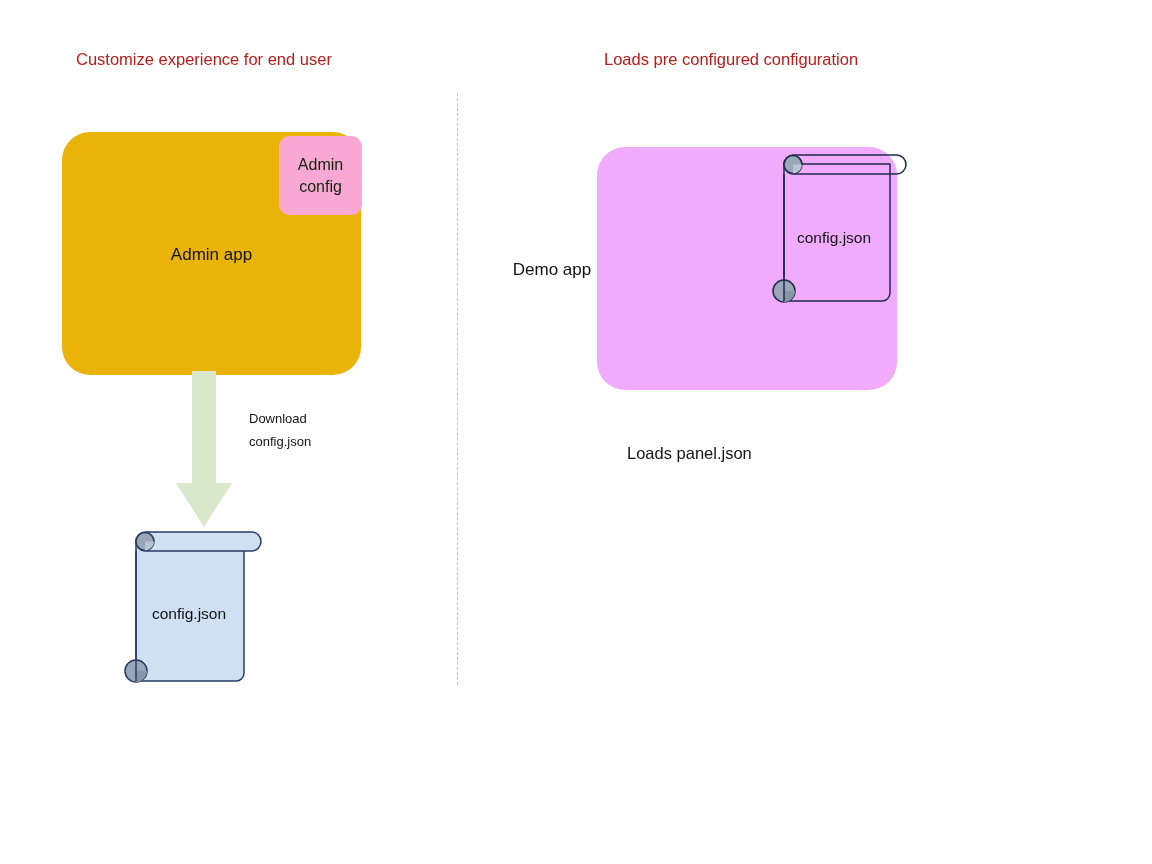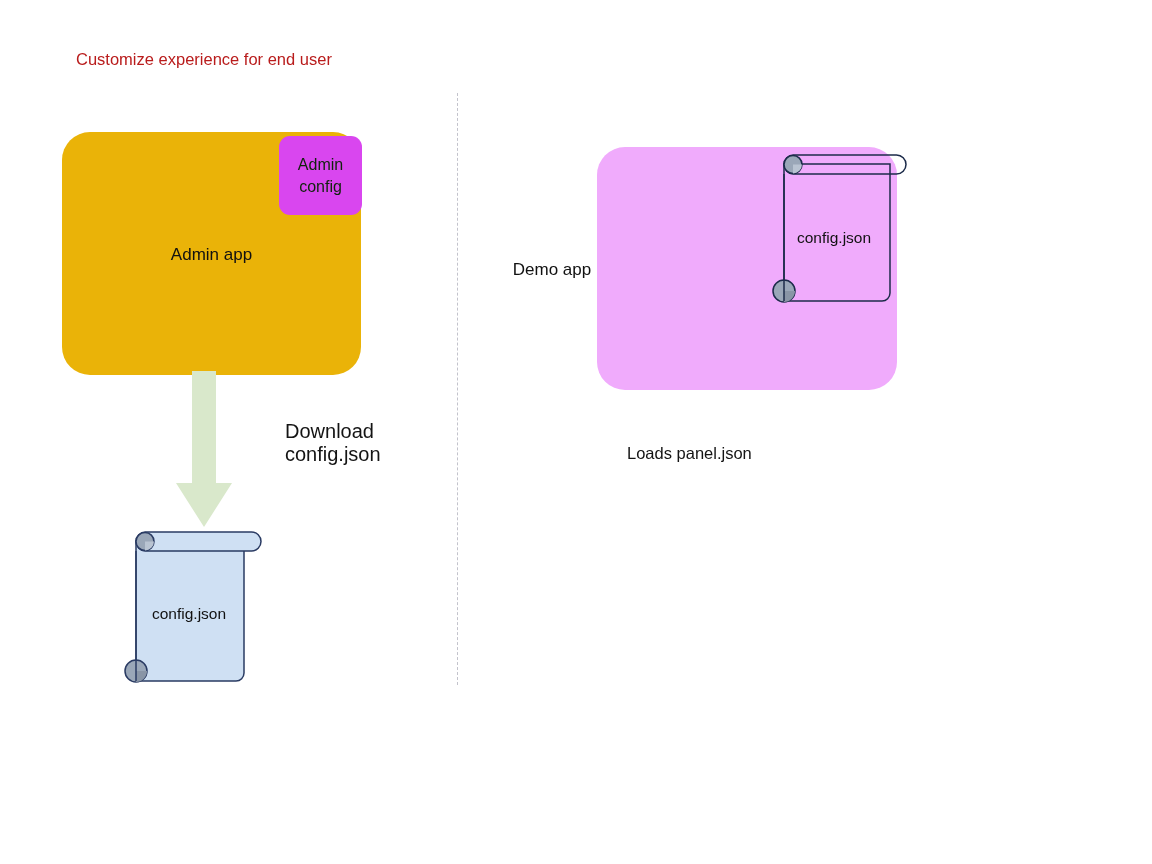--- a/index.html
+++ b/index.html
@@ -72,21 +72,21 @@
   }
   #admin-app .app-label { top: 112px; }
   #demo-app  .app-label { top: 112px; left: -195px; width: 100%; text-align: center; }
 
   
   #admin-panel {
     left: 279px;
     top: 136px;
     width: 83px;
     height: 79px;
-    background: #d946ef;
+    background: #f9a8d4;
     border-radius: 11px;
     display: flex;
     align-items: center;
     justify-content: center;
   }
   #admin-panel .panel-label {
     font-size: 16px;
     line-height: 22px;
     text-align: center;
     color: #10240c;
@@ -94,26 +94,25 @@
 
   
   #download-arrow {
     left: 176px;
     top: 371px;
     width: 56px;
     height: 156px;
   }
   #arrow-label {
     left: 249px;
-    top: 420px;
-    font-size: 20px;
+    top: 408px;
+    font-size: 13px;
     line-height: 22.5px;
     color: #141414;
     white-space: pre-line;
-    margin-left: 36px;
   }
 
   
   .scroll-doc { }
   #scroll-left  { left: 118px; top: 527px; width: 150px; height: 165px; }
   #scroll-right { left: 766px; top: 150px; width: 150px; height: 162px; }
 
   .scroll-label {
     position: absolute;
     font-size: 15.5px;
@@ -134,20 +133,21 @@
     white-space: nowrap;
   }
 </style>
 </head>
 <body>
 
 <div class="canvas">
 
   <div class="abs section-title" id="title-left">Customize experience for end user</div>
 
+  <div class="abs section-title" id="title-right">Loads pre configured configuration</div>
 
   <div class="abs" id="divider"></div>
 
   <div class="abs app-box" id="admin-app">
     <div class="app-label">Admin app</div>
   </div>
 
   <div class="abs" id="admin-panel">
     <div class="panel-label"><span>Admin</span><br><span>config</span></div>
   </div>

